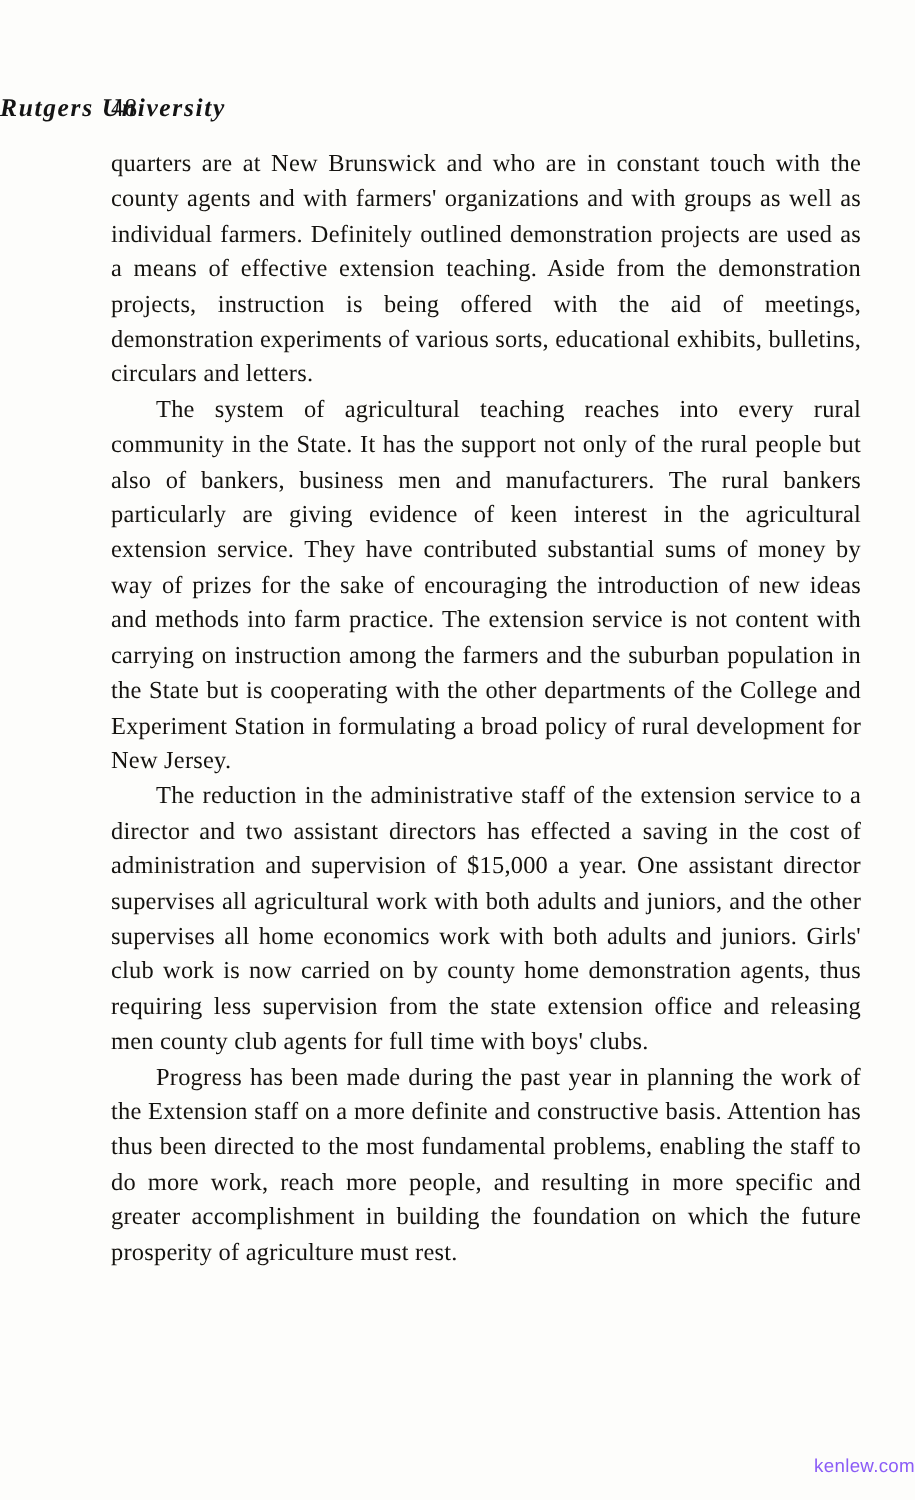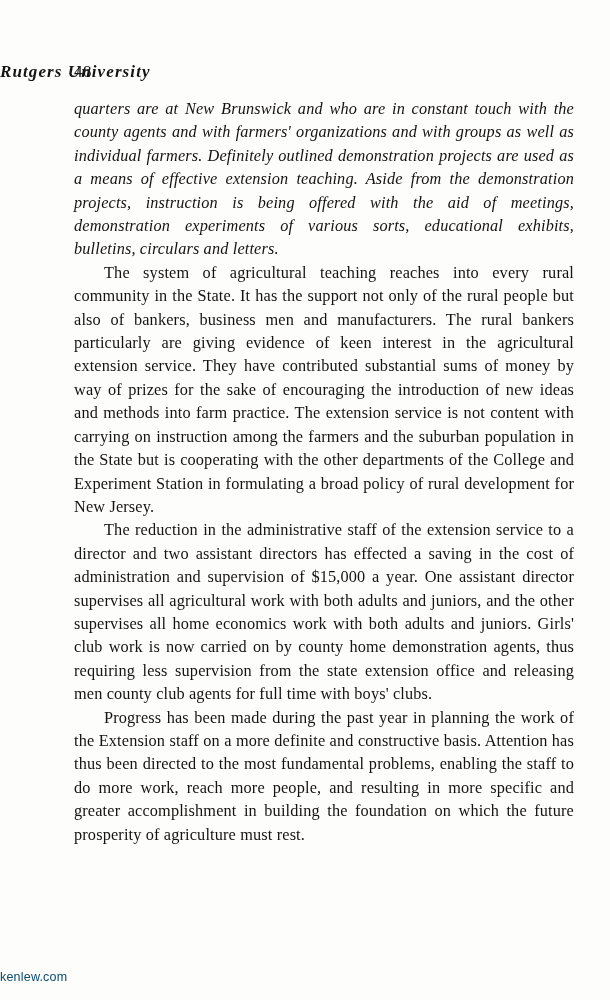--- a/index.html
+++ b/index.html
@@ -60,31 +60,30 @@
     color: #15130f;
     letter-spacing: 0.15px;
   }
   .body-text p {
     margin: 0;
     text-indent: 30px;
     text-align: justify;
   }
   .body-text p.first {
     text-indent: 0;
-    font-style: italic;
   }
   .footer {
     position: absolute;
     left: 0;
     bottom: 16px;
     width: 610px;
-    text-align: left;
+    text-align: right;
     font-family: "Liberation Sans", sans-serif;
     font-size: 12.5px;
-    color: #0c4a6e;
+    color: #8b5cf6;
     letter-spacing: 0.2px;
   }
 </style>
 </head>
 <body>
 
 <div class="page">
 
   <div class="header">
     <div class="folio">48</div>

